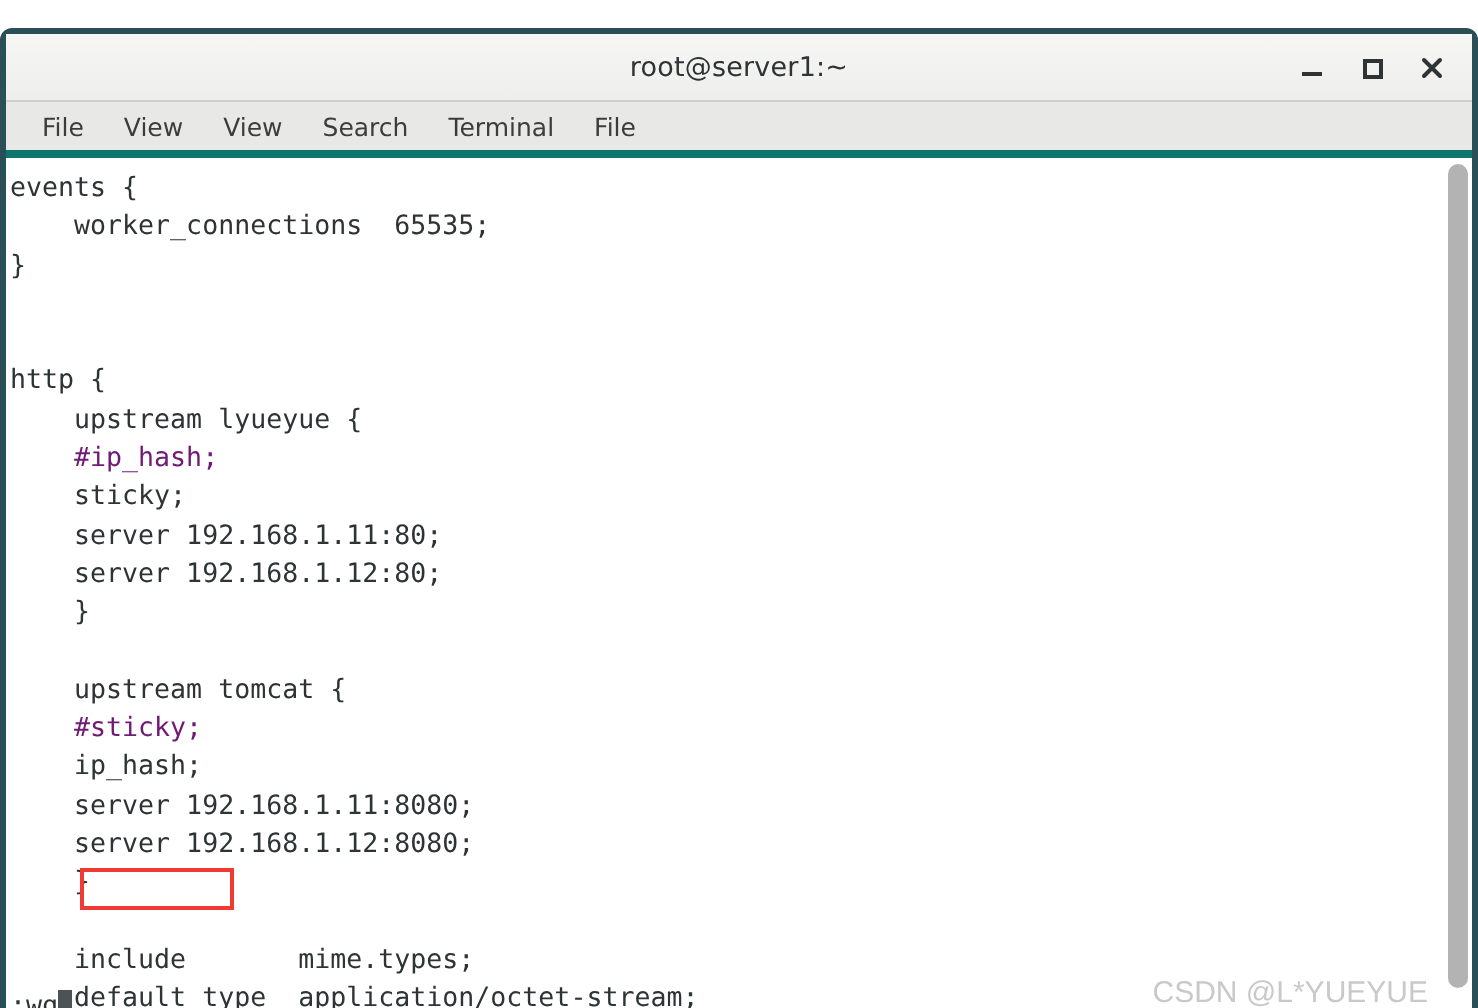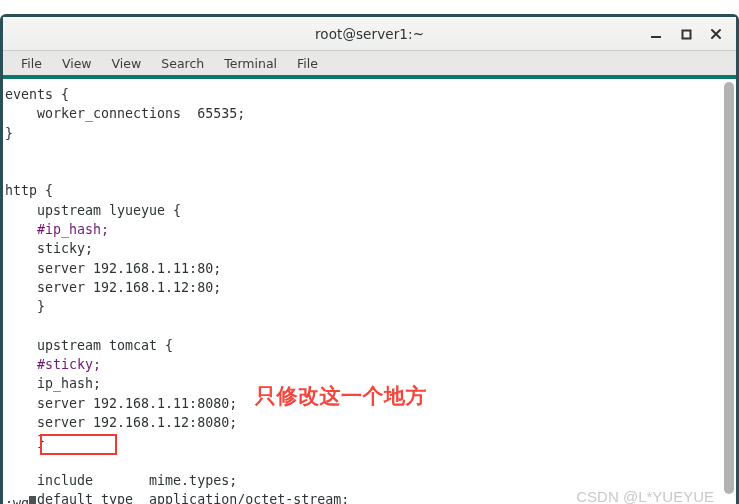--- a/index.html
+++ b/index.html
@@ -214,21 +214,20 @@
     <div class="menu-item">Search</div>
     <div class="menu-item">Terminal</div>
     <div class="menu-item">File</div>
   </div>
 
   <div class="term-wrap">
     <div class="term" id="term-lines"><div class="line">events {</div><div class="line">    worker_connections  65535;</div><div class="line">}</div><div class="line">&nbsp;</div><div class="line">&nbsp;</div><div class="line">http {</div><div class="line">    upstream lyueyue {</div><div class="line cmt">    #ip_hash;</div><div class="line">    sticky;</div><div class="line">    server 192.168.1.11:80;</div><div class="line">    server 192.168.1.12:80;</div><div class="line">    }</div><div class="line">&nbsp;</div><div class="line">    upstream tomcat {</div><div class="line cmt">    #sticky;</div><div class="line">    ip_hash;</div><div class="line">    server 192.168.1.11:8080;</div><div class="line">    server 192.168.1.12:8080;</div><div class="line">    }</div><div class="line">&nbsp;</div><div class="line">    include       mime.types;</div><div class="line">    default_type  application/octet-stream;</div></div>
 
     <div class="cmdline"><span>:wq</span><span class="cursor"></span></div>
 
-    <div class="annot-text">只修改这一个地方</div>
 
     <div class="annot-box"></div>
 
     <div class="watermark">CSDN @L*YUEYUE</div>
 
     <div class="scrollbar-track">
       <div class="scrollbar-thumb"></div>
     </div>
   </div>
 

